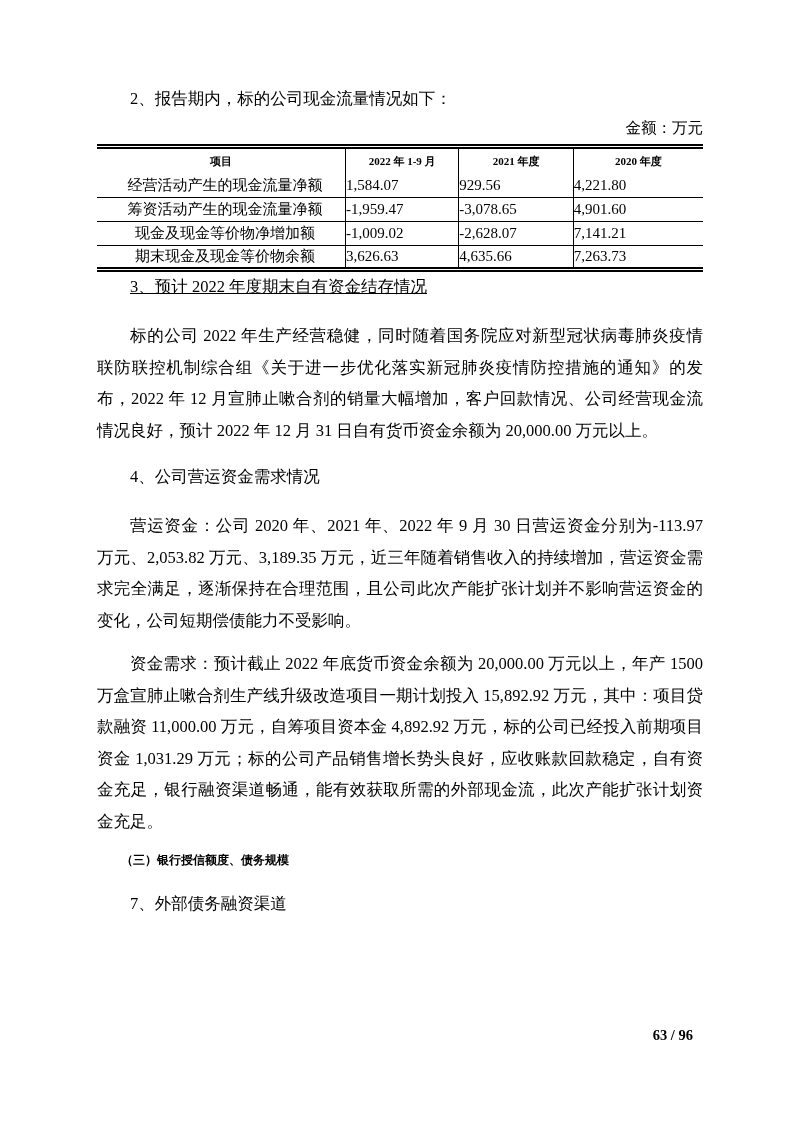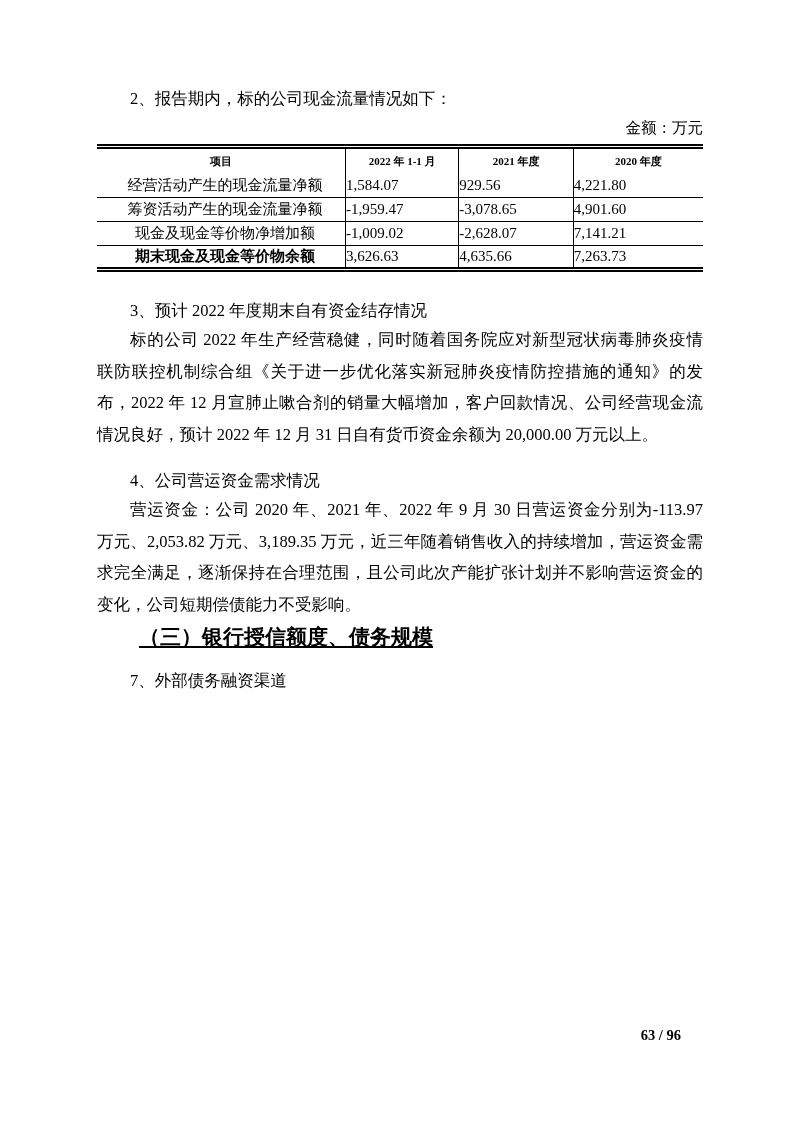--- a/index.html
+++ b/index.html
@@ -17,29 +17,28 @@
     overflow: hidden;
     padding: 88px 90px 8px 97px;
   }
   .content { width: 606px; }
 
   .h-num {
     font-size: 16.5px;
     line-height: 22px;
     text-indent: 2em;
   }
-  .h3 { margin-top: 28px; }
+  .h3 { margin-top: 4px; text-decoration: underline; }
   .h4 { margin-top: 20px; }
   .h-bold {
-    margin-top: 6px;
+    margin-top: 12px;
     font-weight: bold;
-    font-size: 21px;
+    font-size: 12px;
     line-height: 22px;
     text-indent: 2em;
-    text-decoration: underline;
   }
   .h5 { margin-top: 22px; }
 
   .unit-label {
     margin-top: 8px;
     text-align: right;
     font-size: 15.5px;
     line-height: 20px;
   }
 
@@ -60,40 +59,40 @@
   table.fin tr:last-child > * { border-bottom: none; }
   table.fin thead th {
     font-weight: bold;
     text-align: center;
     height: 27px;
     border-bottom: 1.5px solid #000;
     font-size: 11px;
   }
   td.item { text-align: center; padding-left: 8px; }
   td.num  { text-align: left; padding-right: 10px; }
-  tr.total td { font-weight: bold; }
+  tr.total td { font-weight: normal; }
   tr.total td.num { font-weight: normal; }
   .col-item { width: 41%; }
   .col-y1 { width: 18.7%; }
   .col-y2 { width: 18.9%; }
   .col-y3 { width: 21.4%; }
 
   .para {
-    margin-top: 2px;
+    margin-top: 22px;
     font-size: 16.5px;
     line-height: 31.5px;
     text-align: justify;
     text-indent: 2em;
   }
   .para.wide { margin-top: 12px; }
   .para.continued { text-align-last: justify; }
 
   .page-number {
     position: absolute;
-    right: 112px;
+    right: 100px;
     bottom: 78px;
     font-weight: bold;
     font-size: 14.5px;
     text-align: center;
   }
 </style>
 </head>
 <body>
 
 <div class="page">
@@ -106,21 +105,21 @@
     <table class="fin">
       <colgroup>
         <col class="col-item">
           <col class="col-y1">
           <col class="col-y2">
           <col class="col-y3">
       </colgroup>
       <thead>
         <tr>
           <th>项目</th>
-          <th>2022 年 1-1 月</th>
+          <th>2022 年 1-9 月</th>
           <th>2021 年度</th>
           <th>2020 年度</th>
         </tr>
       </thead>
       <tbody>
         <tr>
           <td class="item">经营活动产生的现金流量净额</td>
           <td class="num">1,584.07</td>
           <td class="num">929.56</td>
           <td class="num">4,221.80</td>
@@ -147,20 +146,21 @@
     </table>
 
     <div class="h-num h3">3、预计 2022 年度期末自有资金结存情况</div>
 
     <p class="para">标的公司 2022 年生产经营稳健，同时随着国务院应对新型冠状病毒肺炎疫情 联防联控机制综合组《关于进一步优化落实新冠肺炎疫情防控措施的通知》的发布，2022 年 12 月宣肺止嗽合剂的销量大幅增加，客户回款情况、公司经营现金流情况良好，预计 2022 年 12 月 31 日自有货币资金余额为 20,000.00 万元以上。</p>
 
     <div class="h-num h4">4、公司营运资金需求情况</div>
 
     <p class="para">营运资金：公司 2020 年、2021 年、2022 年 9 月 30 日营运资金分别为-113.97 万元、2,053.82 万元、3,189.35 万元，近三年随着销售收入的持续增加，营运资金需求完全满足，逐渐保持在合理范围，且公司此次产能扩张计划并不影响营运资金的变化，公司短期偿债能力不受影响。</p>
 
+    <p class="para wide">资金需求：预计截止 2022 年底货币资金余额为 20,000.00 万元以上，年产 1500 万盒宣肺止嗽合剂生产线升级改造项目一期计划投入 15,892.92 万元，其中：项目贷款融资 11,000.00 万元，自筹项目资本金 4,892.92 万元，标的公司已经投入前期项目资金 1,031.29 万元；标的公司产品销售增长势头良好，应收账款回款稳定，自有资金充足，银行融资渠道畅通，能有效获取所需的外部现金流，此次产能扩张计划资金充足。</p>
 
     <div class="h-bold">（三）银行授信额度、债务规模</div>
 
     <div class="h-num h5">7、外部债务融资渠道</div>
 
 
   </div>
 
   <div class="page-number">63 / 96</div>
 </div>

